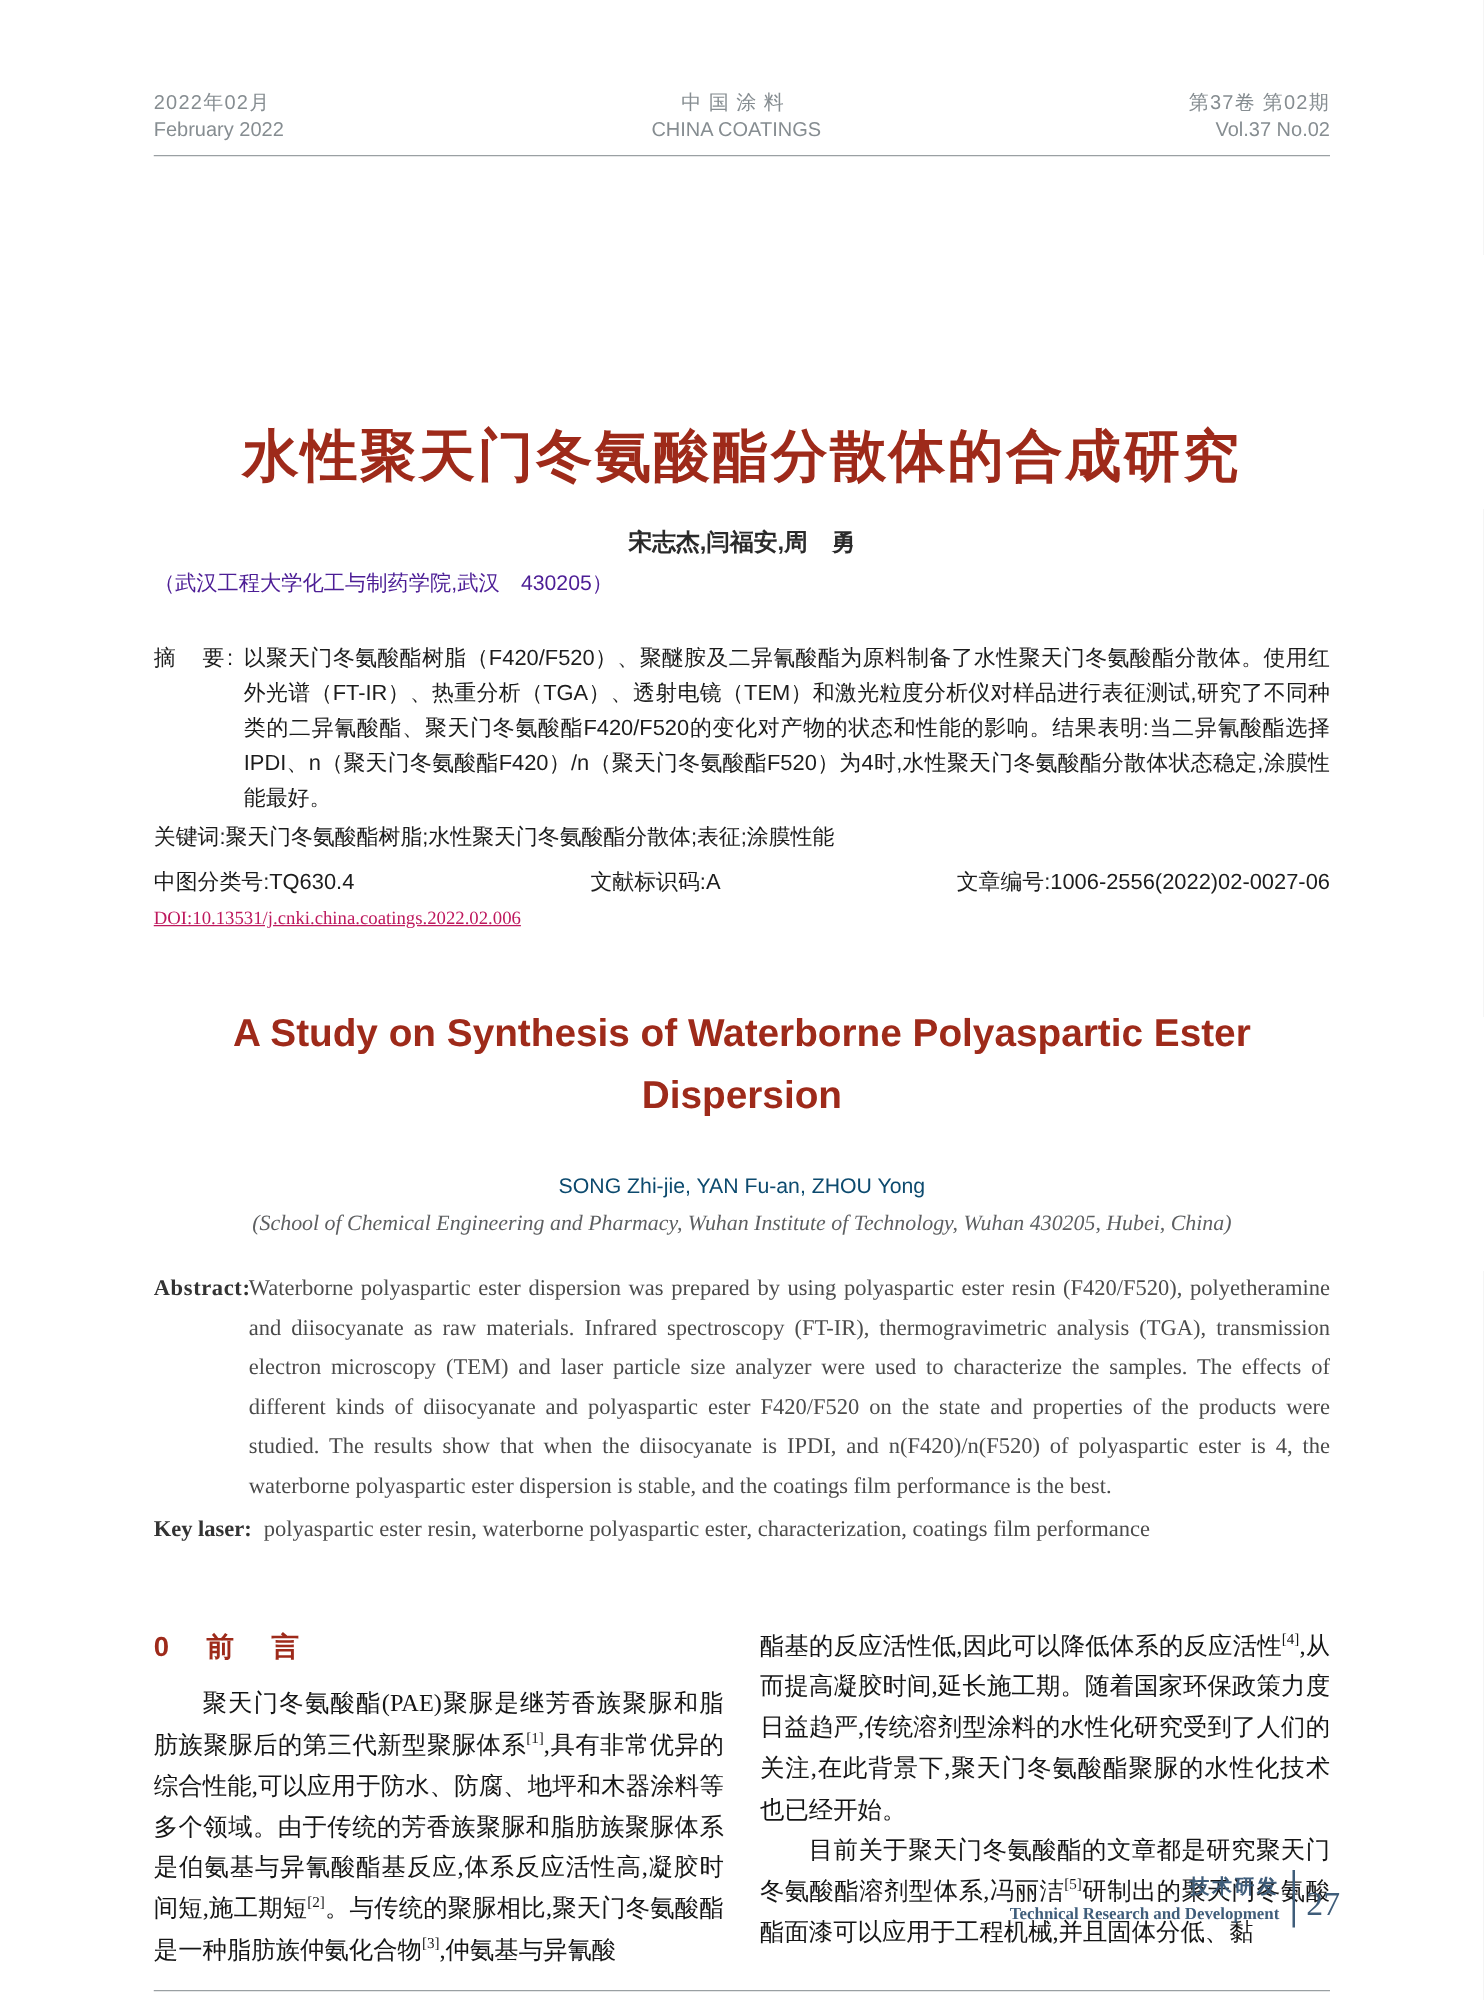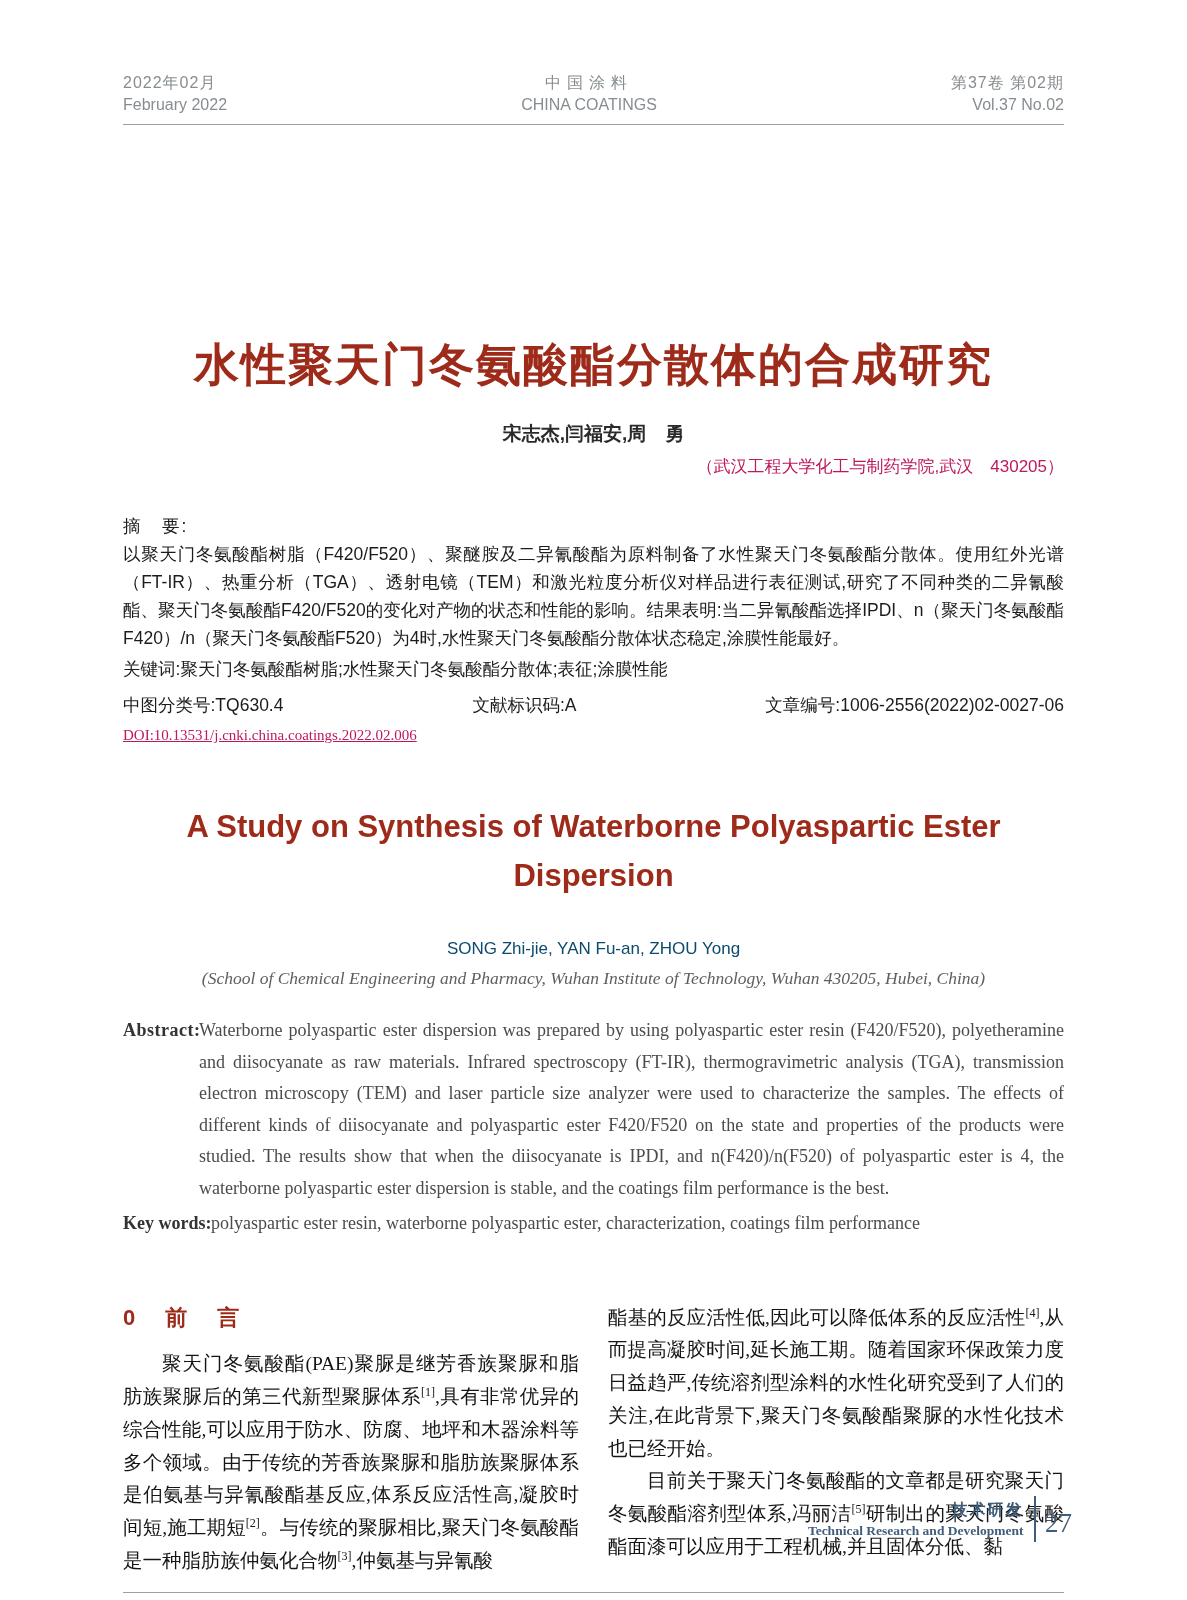--- a/index.html
+++ b/index.html
@@ -44,31 +44,31 @@
   }
   .zh-authors {
     margin-top: 26px;
     text-align: center;
     font-size: 19px;
     font-weight: bold;
     color: #2a2a2a;
   }
   .zh-affil {
     margin-top: 8px;
-    text-align: right;
+    text-align: left;
     font-size: 17px;
-    color: #be185d;
+    color: #4c1d95;
   }
 
   
   .meta-zh { margin-top: 34px; font-size: 17.5px; color: #1c1c1c; }
   .hang { display: flex; align-items: flex-start; }
   .hang .lbl { flex: none; white-space: nowrap; }
   .hang .txt { flex: 1; text-align: justify; }
-  .abs-zh { line-height: 28px; flex-direction: column; }
+  .abs-zh { line-height: 28px; }
   .abs-zh .lbl { width: 72px; letter-spacing: 2px; }
   .kw-zh { margin-top: 3px; line-height: 28px; }
   .class-row {
     display: flex;
     justify-content: space-between;
     margin-top: 9px;
     line-height: 26px;
   }
   .doi-line {
     margin-top: 9px;
@@ -224,21 +224,21 @@
     <h2 class="en-title">A Study on Synthesis of Waterborne Polyaspartic Ester Dispersion</h2>
     <div class="en-authors">SONG Zhi-jie, YAN Fu-an, ZHOU Yong</div>
     <div class="en-affil">(School of Chemical Engineering and Pharmacy, Wuhan Institute of Technology, Wuhan 430205, Hubei, China)</div>
 
     <div class="meta-en">
       <div class="hang abs-en">
         <span class="lbl">Abstract:</span>
         <span class="txt">Waterborne polyaspartic ester dispersion was prepared by using polyaspartic ester resin (F420/F520), polyetheramine and diisocyanate as raw materials. Infrared spectroscopy (FT-IR), thermogravimetric analysis (TGA), transmission electron microscopy (TEM) and laser particle size analyzer were used to characterize the samples. The effects of different kinds of diisocyanate and polyaspartic ester F420/F520 on the state and properties of the products were studied. The results show that when the diisocyanate is IPDI, and n(F420)/n(F520) of polyaspartic ester is 4, the waterborne polyaspartic ester dispersion is stable, and the coatings film performance is the best.</span>
       </div>
       <div class="hang kw-en">
-        <span class="lbl">Key words:</span>
+        <span class="lbl">Key laser:</span>
         <span class="txt">polyaspartic ester resin, waterborne polyaspartic ester, characterization, coatings film performance</span>
       </div>
     </div>
 
     <div class="body-cols">
       <div class="bcol">
         <div class="sec-head">0　前　言</div>
         <p class="indent">聚天门冬氨酸酯(PAE)聚脲是继芳香族聚脲和脂肪族聚脲后的第三代新型聚脲体系<sup>[1]</sup>,具有非常优异的综合性能,可以应用于防水、防腐、地坪和木器涂料等多个领域。由于传统的芳香族聚脲和脂肪族聚脲体系是伯氨基与异氰酸酯基反应,体系反应活性高,凝胶时间短,施工期短<sup>[2]</sup>。与传统的聚脲相比,聚天门冬氨酸酯是一种脂肪族仲氨化合物<sup>[3]</sup>,仲氨基与异氰酸</p>
       </div>
       <div class="bcol">

